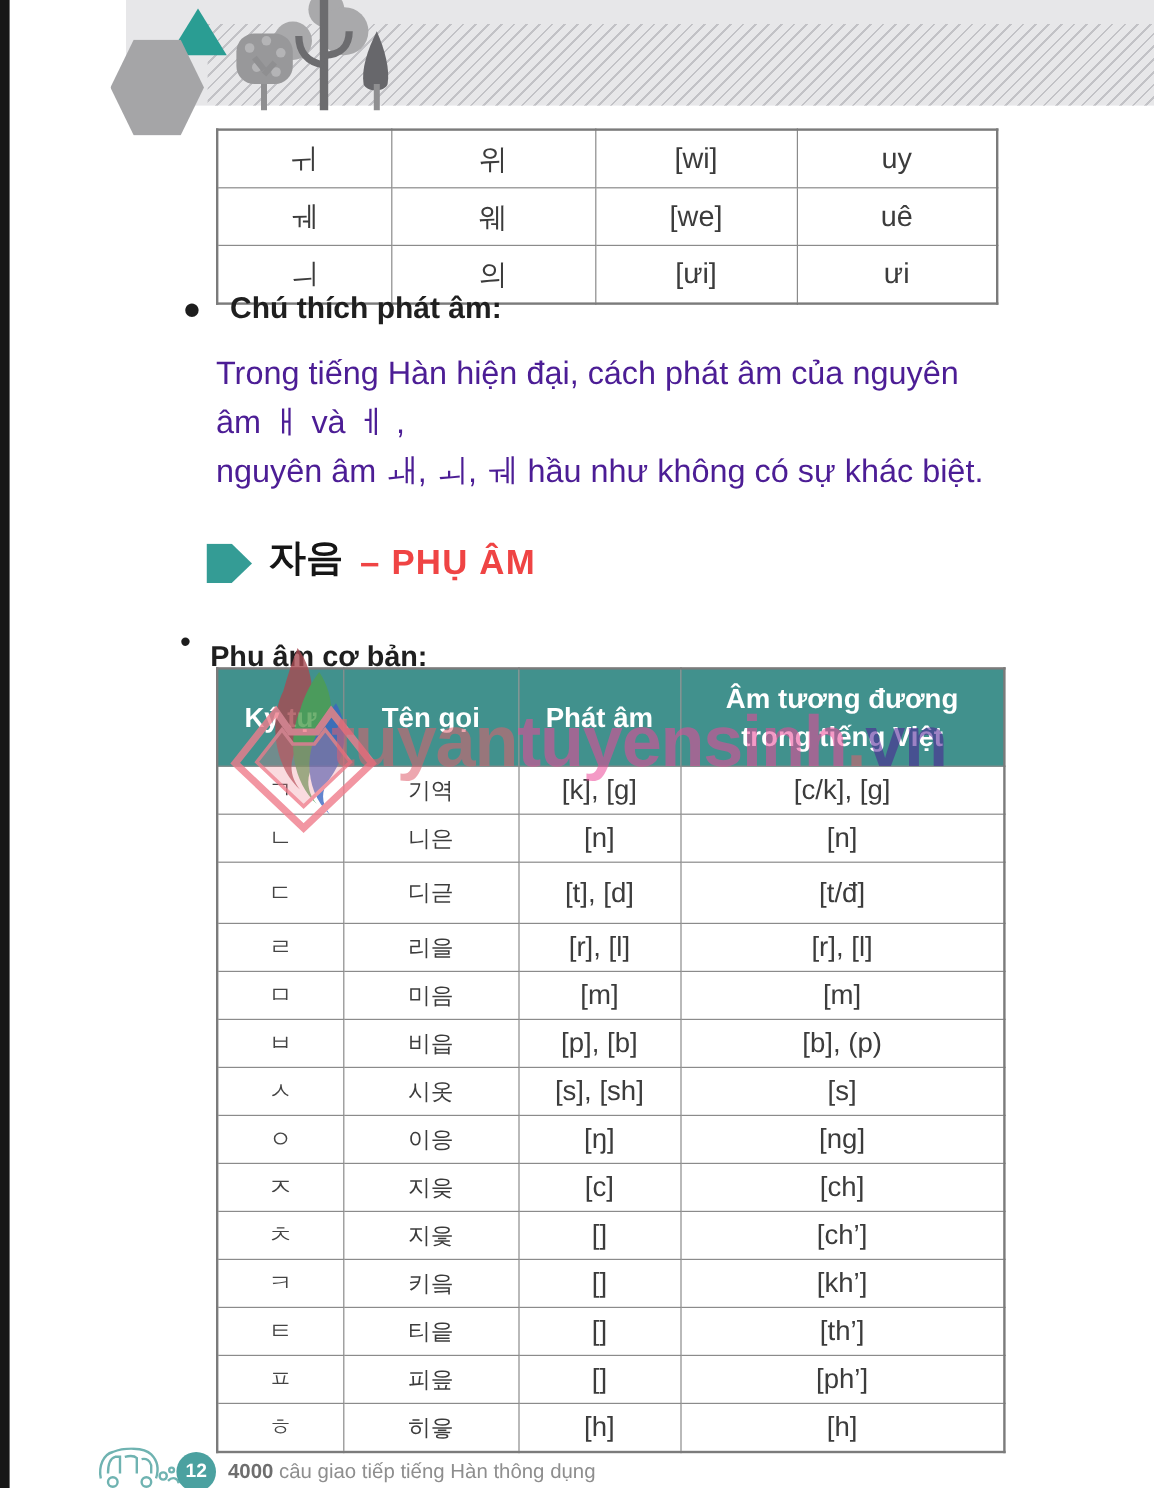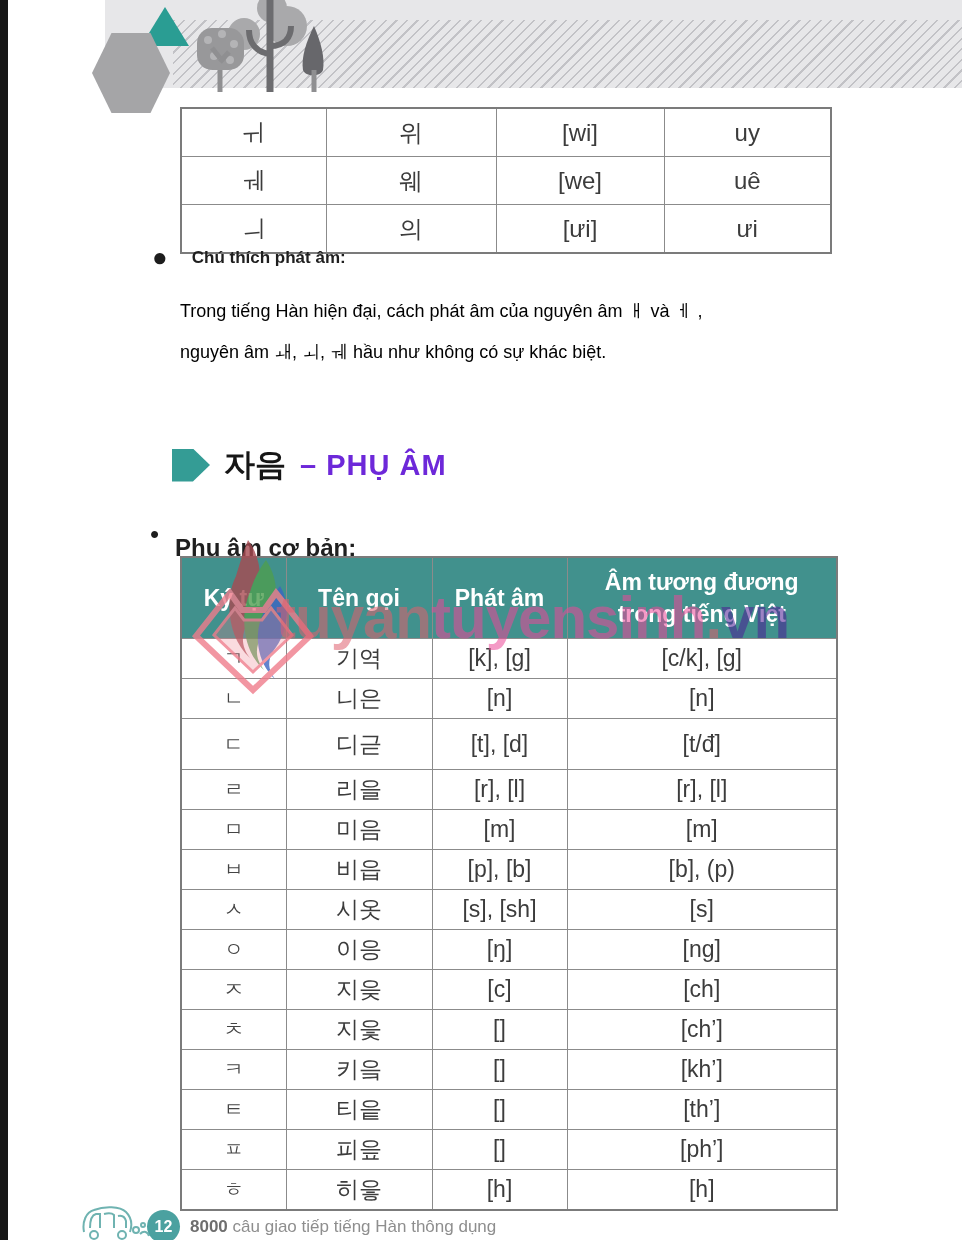--- a/index.html
+++ b/index.html
@@ -20,32 +20,32 @@
   
   table{border-collapse:collapse;table-layout:fixed;}
   .vtable{position:absolute;left:180px;top:107px;width:650px;border:2px solid #7b7b7b;}
   .vtable td{border:1px solid #8b8b8b;text-align:center;font-size:24px;height:45px;color:#3c3c3c;}
   .ctable{position:absolute;left:180px;top:556px;width:656px;border:2px solid #7b7b7b;padding-left:36px;}
   .ctable th{background:#41918d;color:#ffffff;font-size:23px;font-weight:bold;
              border:1px solid #8b8b8b;height:80px;line-height:1.4;padding:0 6px;}
   .ctable td{border:1px solid #8b8b8b;text-align:center;font-size:23px;height:37px;color:#3c3c3c;}
   .ctable tr.tall td{height:48px;}
   .ctable td.jamo{font-size:20px;color:#444;}
-  .ctable td.kname{font-size:23px;}
+  .ctable td.kname{font-size:19px;}
   
   .note-head{position:absolute;left:152px;top:242px;display:flex;align-items:center;gap:24px;}
   .note-head .dot,.sub-head .dot{font-size:26px;color:#1d1d1d;}
-  .note-head .txt{font-size:17px;font-weight:bold;color:#1f1f1f;}
-  .para{position:absolute;left:180px;top:291px;width:660px;font-size:18px;
-        line-height:41px;color:#000000;}
-  .section-head{position:absolute;left:172px;top:444px;display:flex;align-items:center;gap:14px;}
+  .note-head .txt{font-size:25px;font-weight:bold;color:#1f1f1f;}
+  .para{position:absolute;left:180px;top:291px;width:660px;font-size:27px;
+        line-height:41px;color:#4c1d95;}
+  .section-head{position:absolute;left:172px;top:444px;display:flex;align-items:flex-end;gap:14px;}
   .arrow-marker{width:38px;height:33px;background:#349c95;
         clip-path:polygon(0 0,55% 0,100% 50%,55% 100%,0 100%);}
   .section-ko{font-size:31px;font-weight:bold;color:#161616;}
-  .section-vi{font-size:29px;font-weight:bold;color:#6d28d9;letter-spacing:1px;}
+  .section-vi{font-size:29px;font-weight:bold;color:#ef4444;letter-spacing:1px;}
   .sub-head{position:absolute;left:150px;top:506px;display:flex;align-items:center;gap:16px;}
   .sub-head .txt{font-size:24px;font-weight:bold;color:#1f1f1f;margin-top:28px;}
   
   .wm{position:absolute;left:0;top:0;width:100%;height:100%;pointer-events:none;z-index:9;}
   .wm-logo{position:absolute;left:188px;top:538px;opacity:.8;}
   .wm-text{position:absolute;left:276px;top:583px;font-size:60px;font-weight:bold;
            white-space:nowrap;opacity:.55;letter-spacing:-1px;}
   
   .car{position:absolute;left:80px;top:1206px;}
   .page-badge{position:absolute;left:147px;top:1210px;width:33px;height:33px;border-radius:50%;
@@ -251,14 +251,14 @@
       <path d="M24 8 C28 7 32 7 34 9 L34 22"></path>
       <path d="M38 10 C42 9 45 11 46 15 L46 22"></path>
       <circle cx="14" cy="29" r="4"></circle>
         <circle cx="42" cy="29" r="4"></circle>
       <circle cx="56" cy="24" r="3"></circle>
         <circle cx="63" cy="19" r="2"></circle>
       <path d="M60 28 C64 24 68 26 69 30"></path>
     </g>
   </svg>
   <div class="page-badge">12</div>
-  <div class="book-title"><b>8000</b><span> câu giao tiếp tiếng Hàn thông dụng</span></div>
+  <div class="book-title"><b>4000</b><span> câu giao tiếp tiếng Hàn thông dụng</span></div>
 </div>
 
 </body></html>

